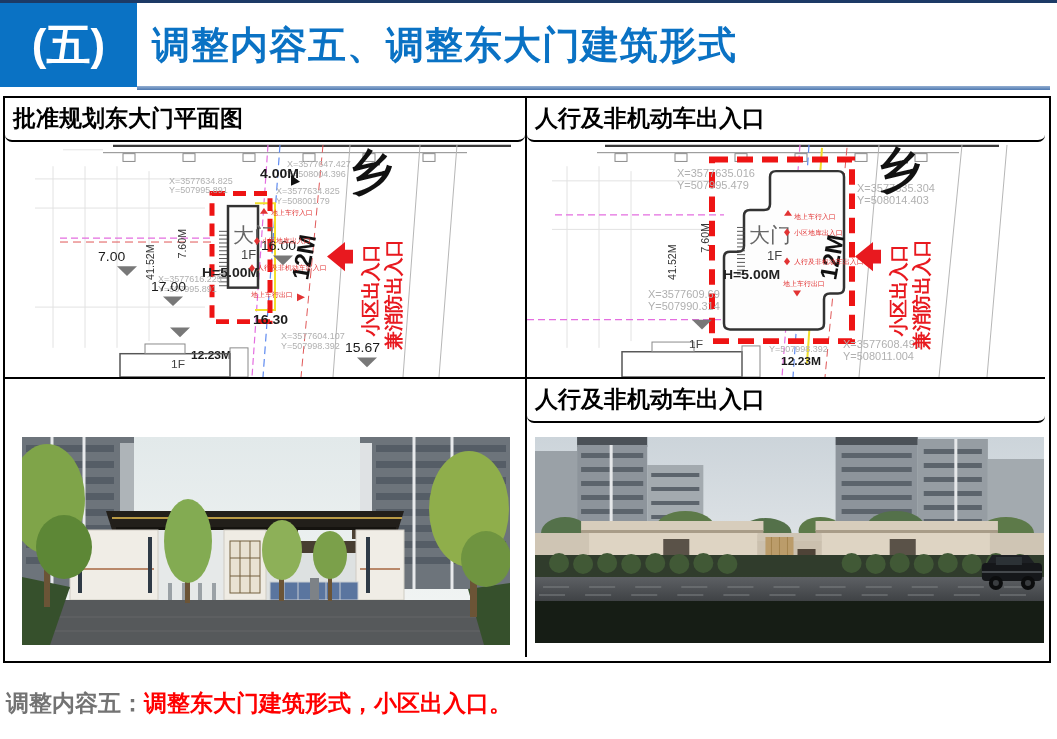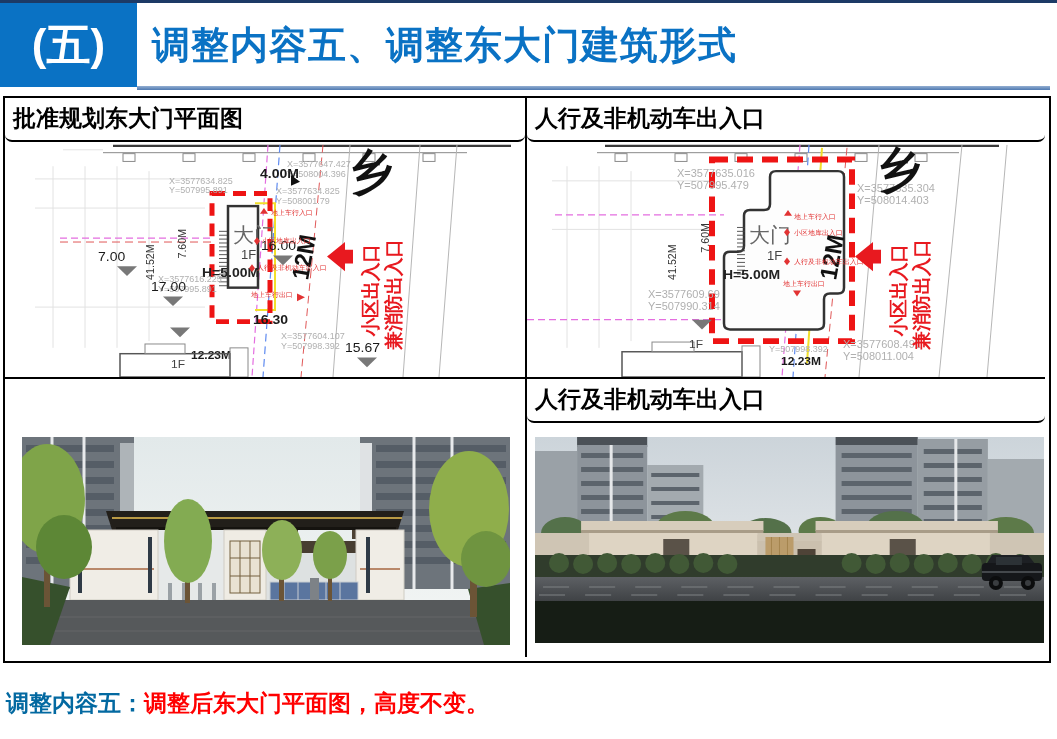--- a/index.html
+++ b/index.html
@@ -17,21 +17,21 @@
   .cell{position:relative;overflow:hidden;}
   .cell.cl{border-right:2px solid #000;}
   .cell.ct{border-bottom:2px solid #000;}
   .cell-title{height:37px;border-bottom:2px solid #000;font-size:23px;font-weight:bold;color:#000;
         padding:5px 0 0 8px;box-sizing:content-box;line-height:30px;border-radius:7px;}
   .plan-wrap{position:absolute;left:0;top:44px;right:0;bottom:0;}
   .plan-wrap svg{display:block;width:100%;height:100%;}
   .photo{position:absolute;}
   .photo svg{display:block;width:100%;height:100%;}
   .caption{position:absolute;left:6px;top:688px;font-size:23px;font-weight:bold;white-space:nowrap;}
-  .cap-black{color:#0369a1;}
+  .cap-black{color:#737373;}
   .cap-red{color:#ff0000;}
   
   .redrect{fill:none;stroke:#ee1414;stroke-width:5;stroke-dasharray:13 8;}
   .redrect2{fill:none;stroke:#ee1414;stroke-width:6;stroke-dasharray:16 9;}
   .thinred{stroke:#e05555;stroke-width:1;stroke-dasharray:8 5;fill:none;}
   .mag{stroke:#e46ee0;stroke-width:1.2;stroke-dasharray:7 4;fill:none;}
   .blu{stroke:#5f8bf0;stroke-width:1.2;stroke-dasharray:8 5;fill:none;}
   .yel{stroke:#f2df2a;stroke-width:2;fill:none;}
   .roadln{stroke:#b5b5b5;stroke-width:1;fill:none;}
   .aux{stroke:#e2e2e2;stroke-width:1;fill:none;}
@@ -469,14 +469,14 @@
           <circle cx="492" cy="146" r="7" fill="#0c0d0e"></circle>
             <circle cx="492" cy="146" r="3" fill="#3a3d40"></circle>
           <rect x="446" y="134" width="60" height="2" fill="#44484c"></rect>
         </g>
       </svg>
     </div>
   </div>
 </div>
 
 <div class="caption">
-  <span class="cap-black">调整内容五：</span><span class="cap-red">调整后东大门平面图，高度不变。</span>
+  <span class="cap-black">调整内容五：</span><span class="cap-red">调整东大门建筑形式，小区出入口。</span>
 </div>
 
 </body></html>

